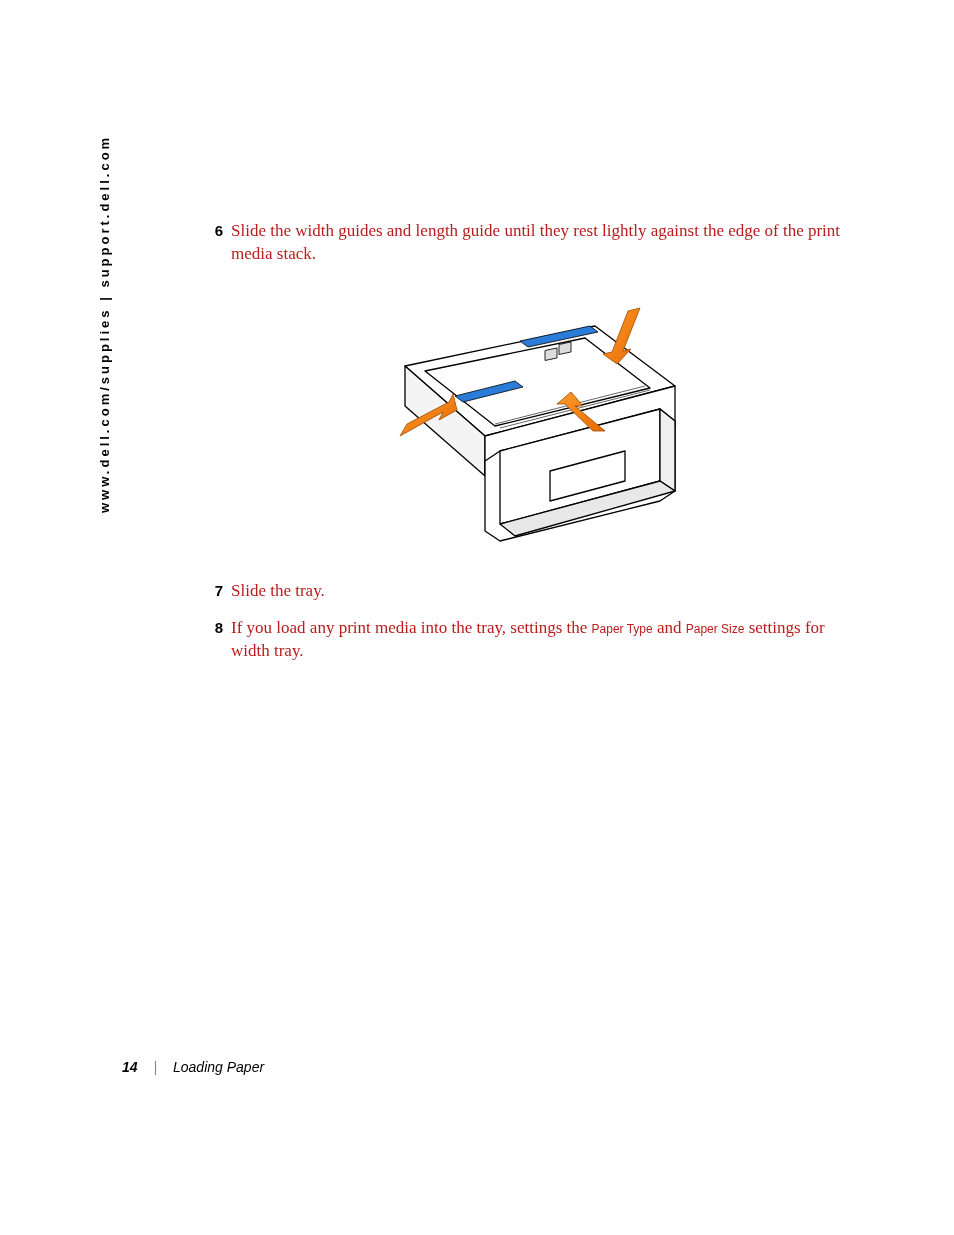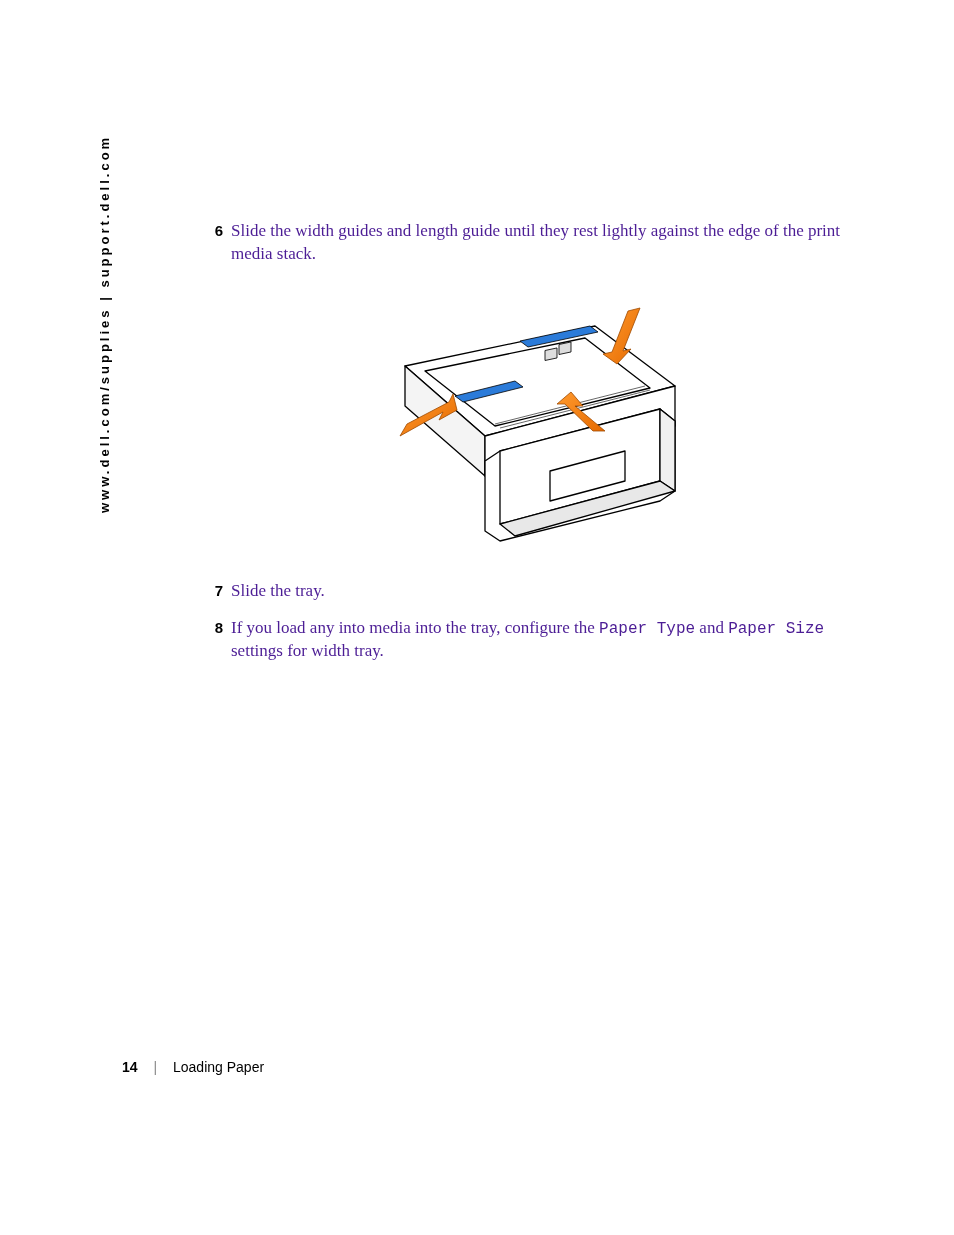--- a/index.html
+++ b/index.html
@@ -49,42 +49,43 @@
     text-align: right;
     font-family: Arial, Helvetica, sans-serif;
     font-weight: bold;
     font-size: 15px;
     color: #000;
     padding-top: 1px;
   }
   .step-text {
     padding-left: 8px;
     font-family: Georgia, 'Times New Roman', serif;
-    color: #4c1d95;
+    color: #b91c1c;
   }
   .step-text .mono {
-    font-family: Liberation Mono, monospace;
-    font-size: 16px;
+    font-family: Liberation Sans, sans-serif;
+    font-size: 12px;
     margin-top: 36px;
   }
   .figure-wrap {
     width: 100%;
     text-align: center;
     margin: 20px 0 30px 0;
   }
   .figure {
     display: inline-block;
   }
   .footer {
     position: absolute;
     left: 122px;
     bottom: 160px;
     font-family: Arial, Helvetica, sans-serif;
     font-size: 14px;
     color: #000;
+    font-style: italic;
   }
   .footer .pnum {
     font-weight: bold;
   }
   .footer .sep {
     color: #888;
     margin: 0 12px;
   }
 </style>
 </head>
@@ -157,21 +158,21 @@
     </div>
 
     <div class="step">
       <div class="step-num">7</div>
       <div class="step-text">Slide the tray.</div>
     </div>
 
     <div class="step" style="margin-top:14px;">
       <div class="step-num">8</div>
       <div class="step-text">
-        <span>If you load any into media into the tray, configure the </span><span class="mono">Paper Type</span><span> and </span><span class="mono">Paper Size</span><span> settings for width tray.</span>
+        <span>If you load any print media into the tray, settings the </span><span class="mono">Paper Type</span><span> and </span><span class="mono">Paper Size</span><span> settings for width tray.</span>
       </div>
     </div>
 
   </div>
 
   <div class="footer">
     <span class="pnum">14</span>
     <span class="sep">|</span>
     <span>Loading Paper</span>
   </div>

